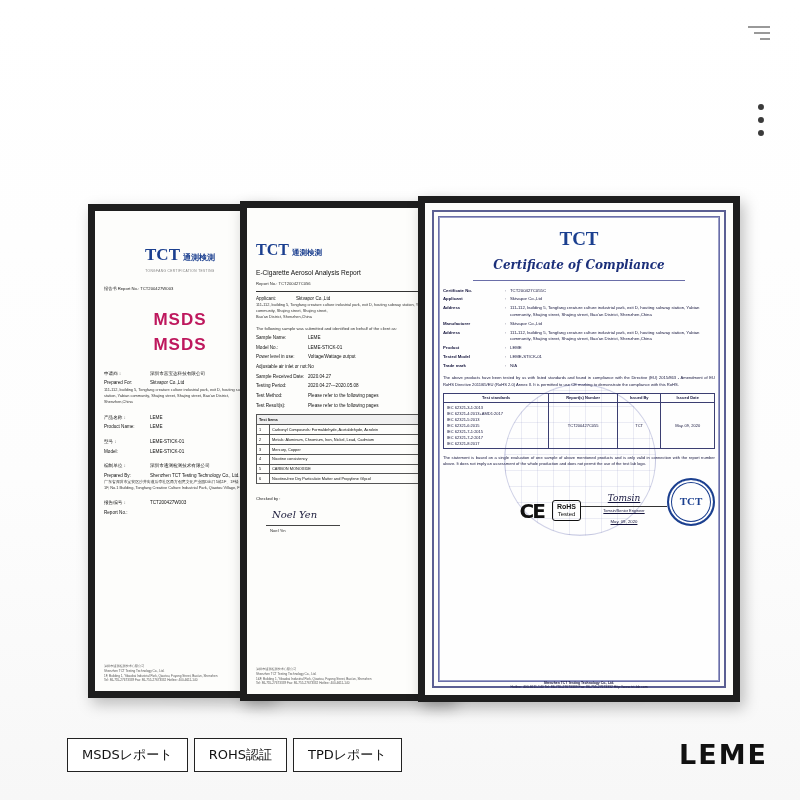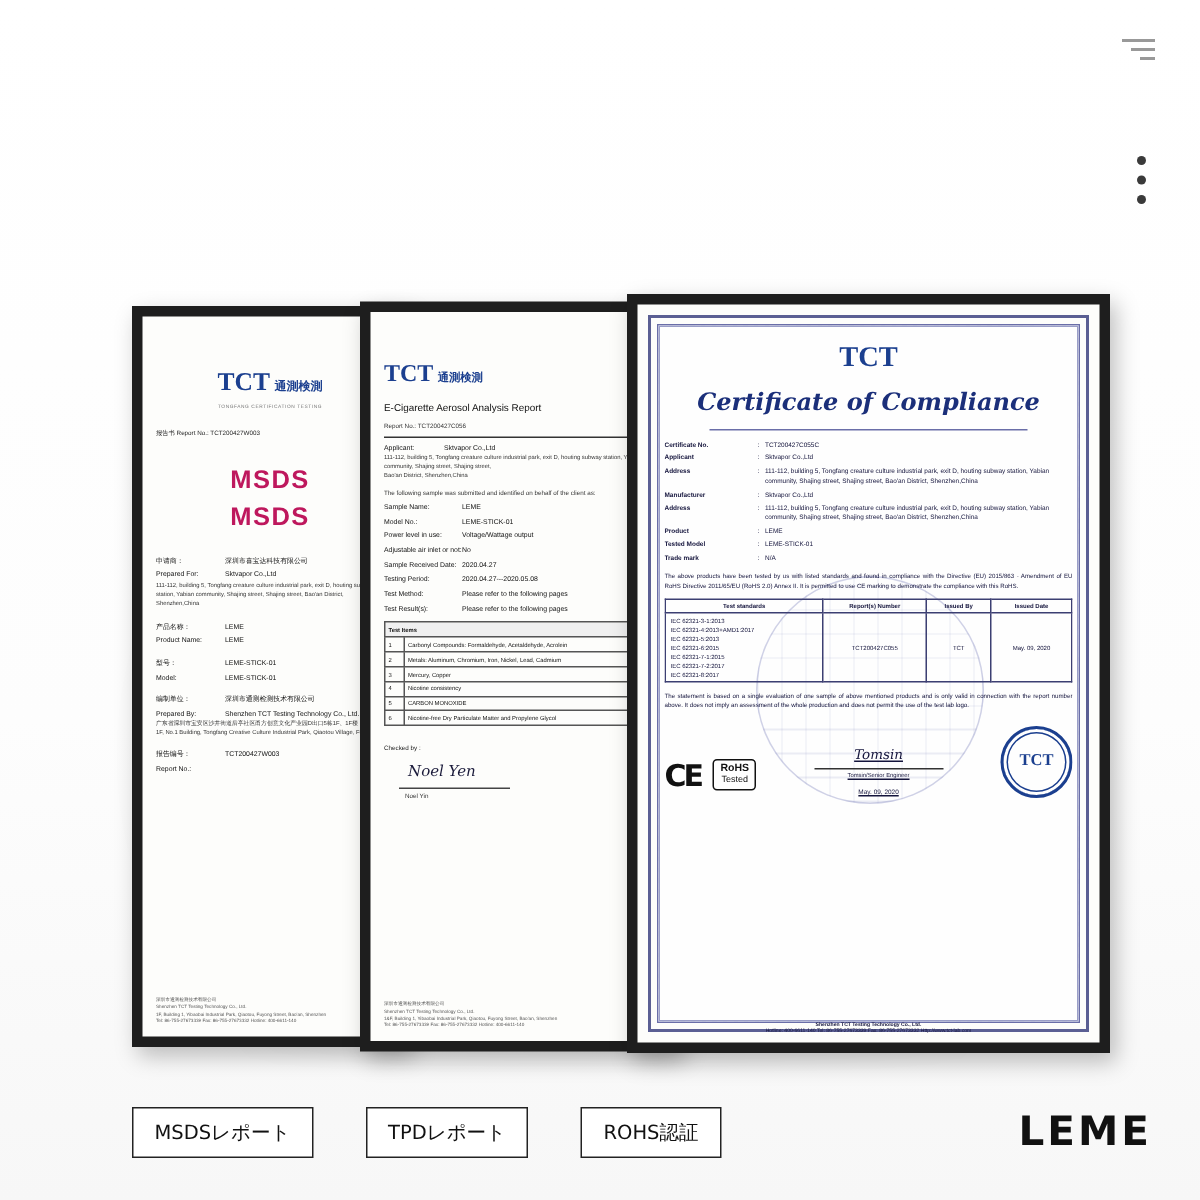--- a/index.html
+++ b/index.html
@@ -262,21 +262,21 @@
     font-family: "Liberation Serif", serif;
     font-weight: bold;
     font-size: 19px;
     color: #1b3f8f;
     text-align: center;
   }
   .rohs-coc {
     font-family: "DejaVu Serif", serif;
     font-style: italic;
     font-weight: bold;
-    font-size: 16px;
+    font-size: 12px;
     color: #1b2f7a;
     text-align: center;
     margin-top: 2px;
   }
   .rohs-rule {
     border-top: 1px solid #6a6ea8;
     margin: 6px 30px 7px 30px;
   }
   .row {
     display: flex;
@@ -301,22 +301,23 @@
   .std-tbl td, .std-tbl th {
     border: 1px solid #3c3f72;
     padding: 1.4px 3px;
     color: #14143c;
   }
   .std-tbl th { font-weight: bold; text-align: center; }
   .std-tbl td.c { text-align: center; }
   .marks {
     display: flex;
     align-items: flex-end;
-    justify-content: space-between;
+    justify-content: flex-end;
     margin-top: 10px;
+    margin-left: 12px;
   }
   .ce {
     font-family: "DejaVu Sans", sans-serif;
     font-size: 20px;
     font-weight: bold;
     color: #111;
     letter-spacing: -2px;
   }
   .rohs-badge {
     border: 1px solid #111;
@@ -373,24 +374,24 @@
     border-radius: 50%;
     border: 1px solid rgba(120,125,185,0.35);
     background:
       repeating-linear-gradient(0deg, rgba(120,125,185,0.14) 0 1px, rgba(255,255,255,0) 1px 16px),
       repeating-linear-gradient(90deg, rgba(120,125,185,0.14) 0 1px, rgba(255,255,255,0) 1px 16px);
     pointer-events: none;
   }
   
   .tags {
     position: absolute;
-    left: 88px;
+    left: 67px;
     bottom: 28px;
     display: flex;
-    gap: 35px;
+    gap: 6px;
   }
   .tag {
     border: 1px solid #222;
     padding: 7px 14px;
     font-family: "DejaVu Sans", sans-serif;
     font-size: 13px;
     color: #111;
     background: #fff;
   }
   .brand {
@@ -707,18 +708,18 @@
         <div class="rohs-foot">
           <div class="f1">Shenzhen TCT Testing Technology Co., Ltd.</div>
           <div>Hotline: 400-6611-140   Tel: 86-755-27673339   Fax: 86-755-27673332   Http://www.tct-lab.com</div>
         </div>
       </div>
     </div>
   </div>
 
   <div class="tags">
     <div class="tag">MSDSレポート</div>
+    <div class="tag">ROHS認証</div>
     <div class="tag">TPDレポート</div>
-    <div class="tag">ROHS認証</div>
   </div>
 
   <div class="brand">LEME</div>
 </div>
 
 </body></html>

